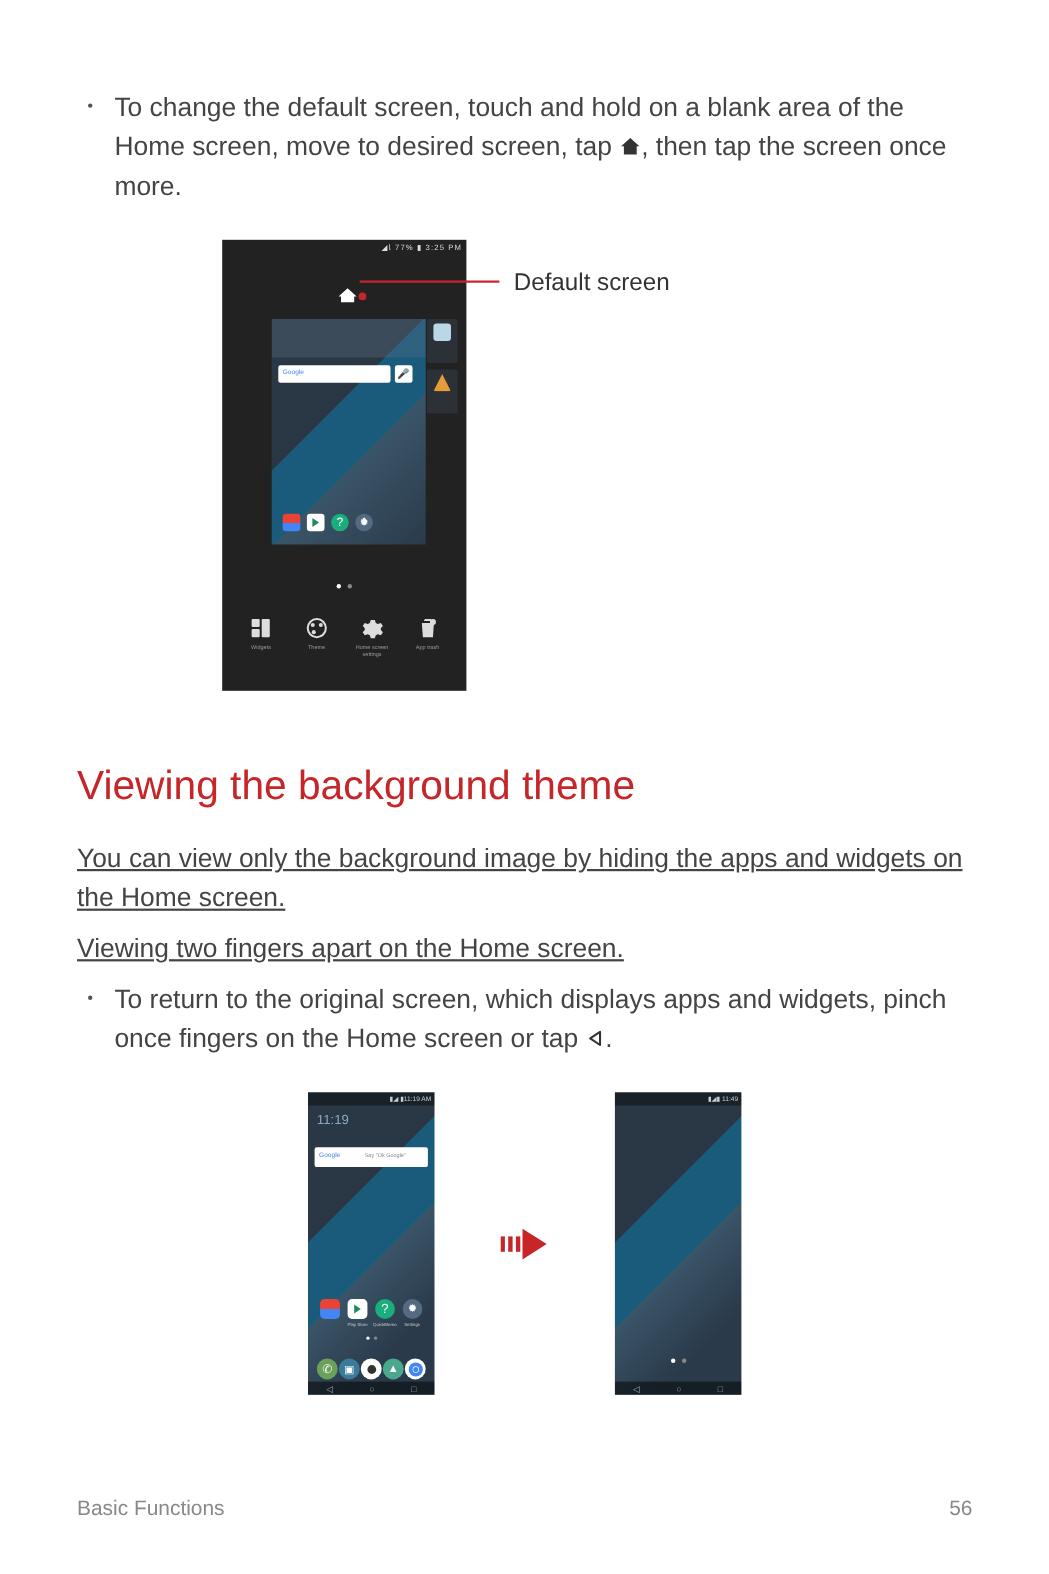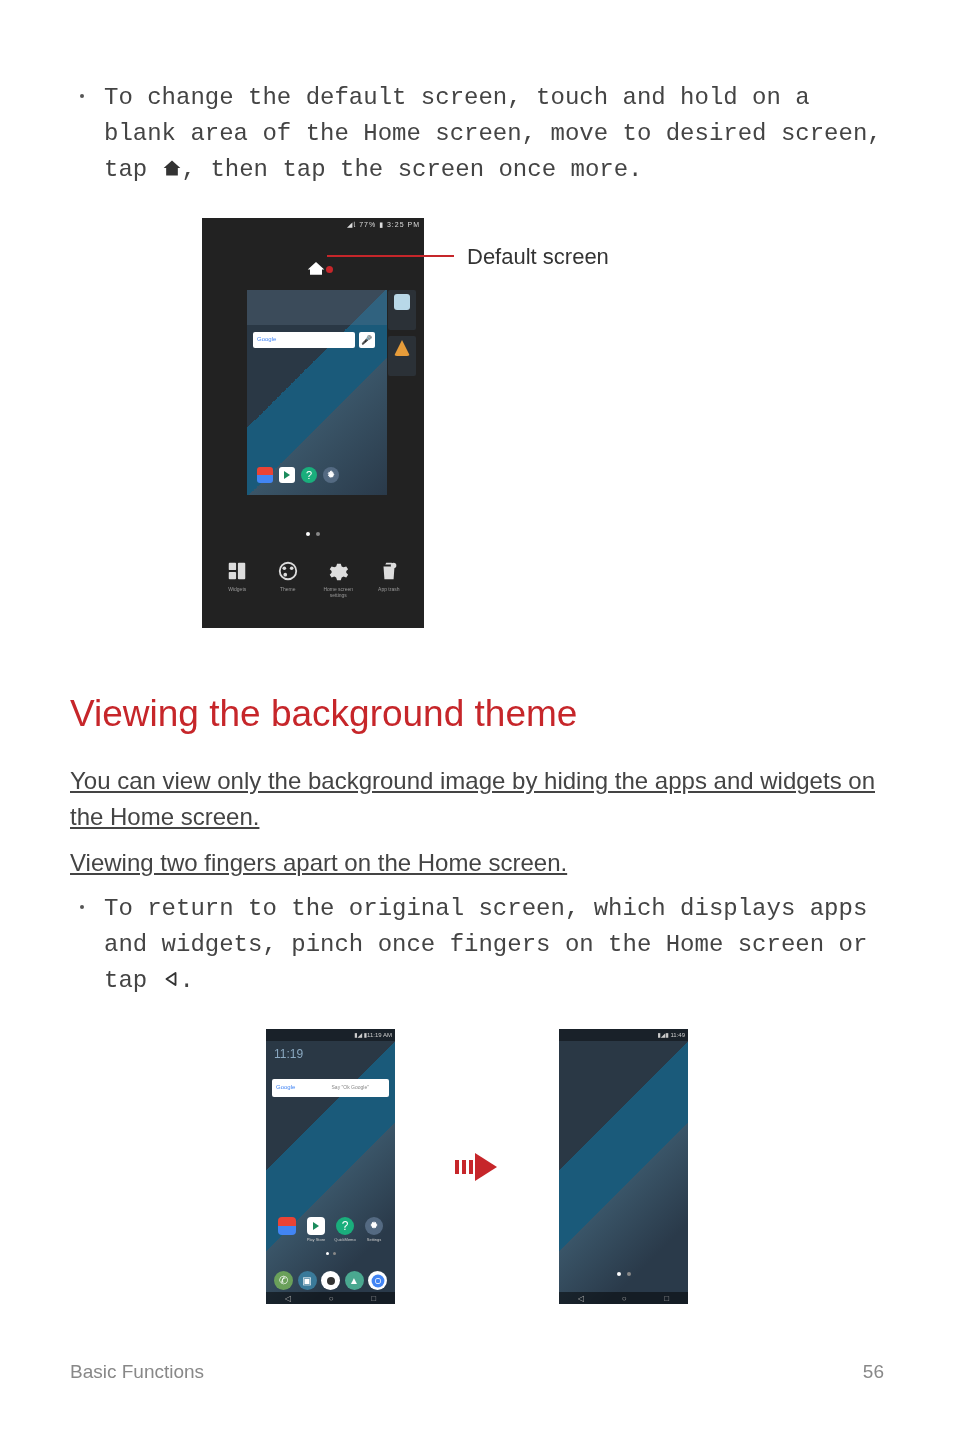--- a/index.html
+++ b/index.html
@@ -9,21 +9,20 @@
     background: #fff;
     font-family: -apple-system, BlinkMacSystemFont, "Segoe UI", Helvetica, Arial, sans-serif;
     color: #555;
     position: relative;
     padding: 80px 70px 50px 70px;
     font-weight: 300;
   }
   .bullet-item {
     display: flex;
     margin-bottom: 20px;
-    font-family: Liberation Mono, monospace;
   }
   .bullet {
     width: 4px;
     height: 4px;
     background: #555;
     border-radius: 50%;
     margin-top: 14px;
     margin-left: 10px;
     margin-right: 20px;
     flex-shrink: 0;
@@ -239,21 +238,21 @@
   }
   .figure-2 {
     display: flex;
     align-items: center;
     justify-content: center;
     gap: 60px;
     margin-top: 30px;
     margin-bottom: 40px;
   }
   .phone-small {
-    width: 129px;
+    width: 115px;
     height: 275px;
     background: linear-gradient(135deg, #2a3845 0%, #2a3845 35%, #1a5a7a 35%, #1a5a7a 55%, #3a5568 55%, #2a3a4a 80%, #2a3a4a 100%);
     position: relative;
     overflow: hidden;
   }
   .sb-small {
     position: absolute;
     top: 0; left: 0; right: 0;
     height: 12px;
     background: rgba(0,0,0,0.4);

